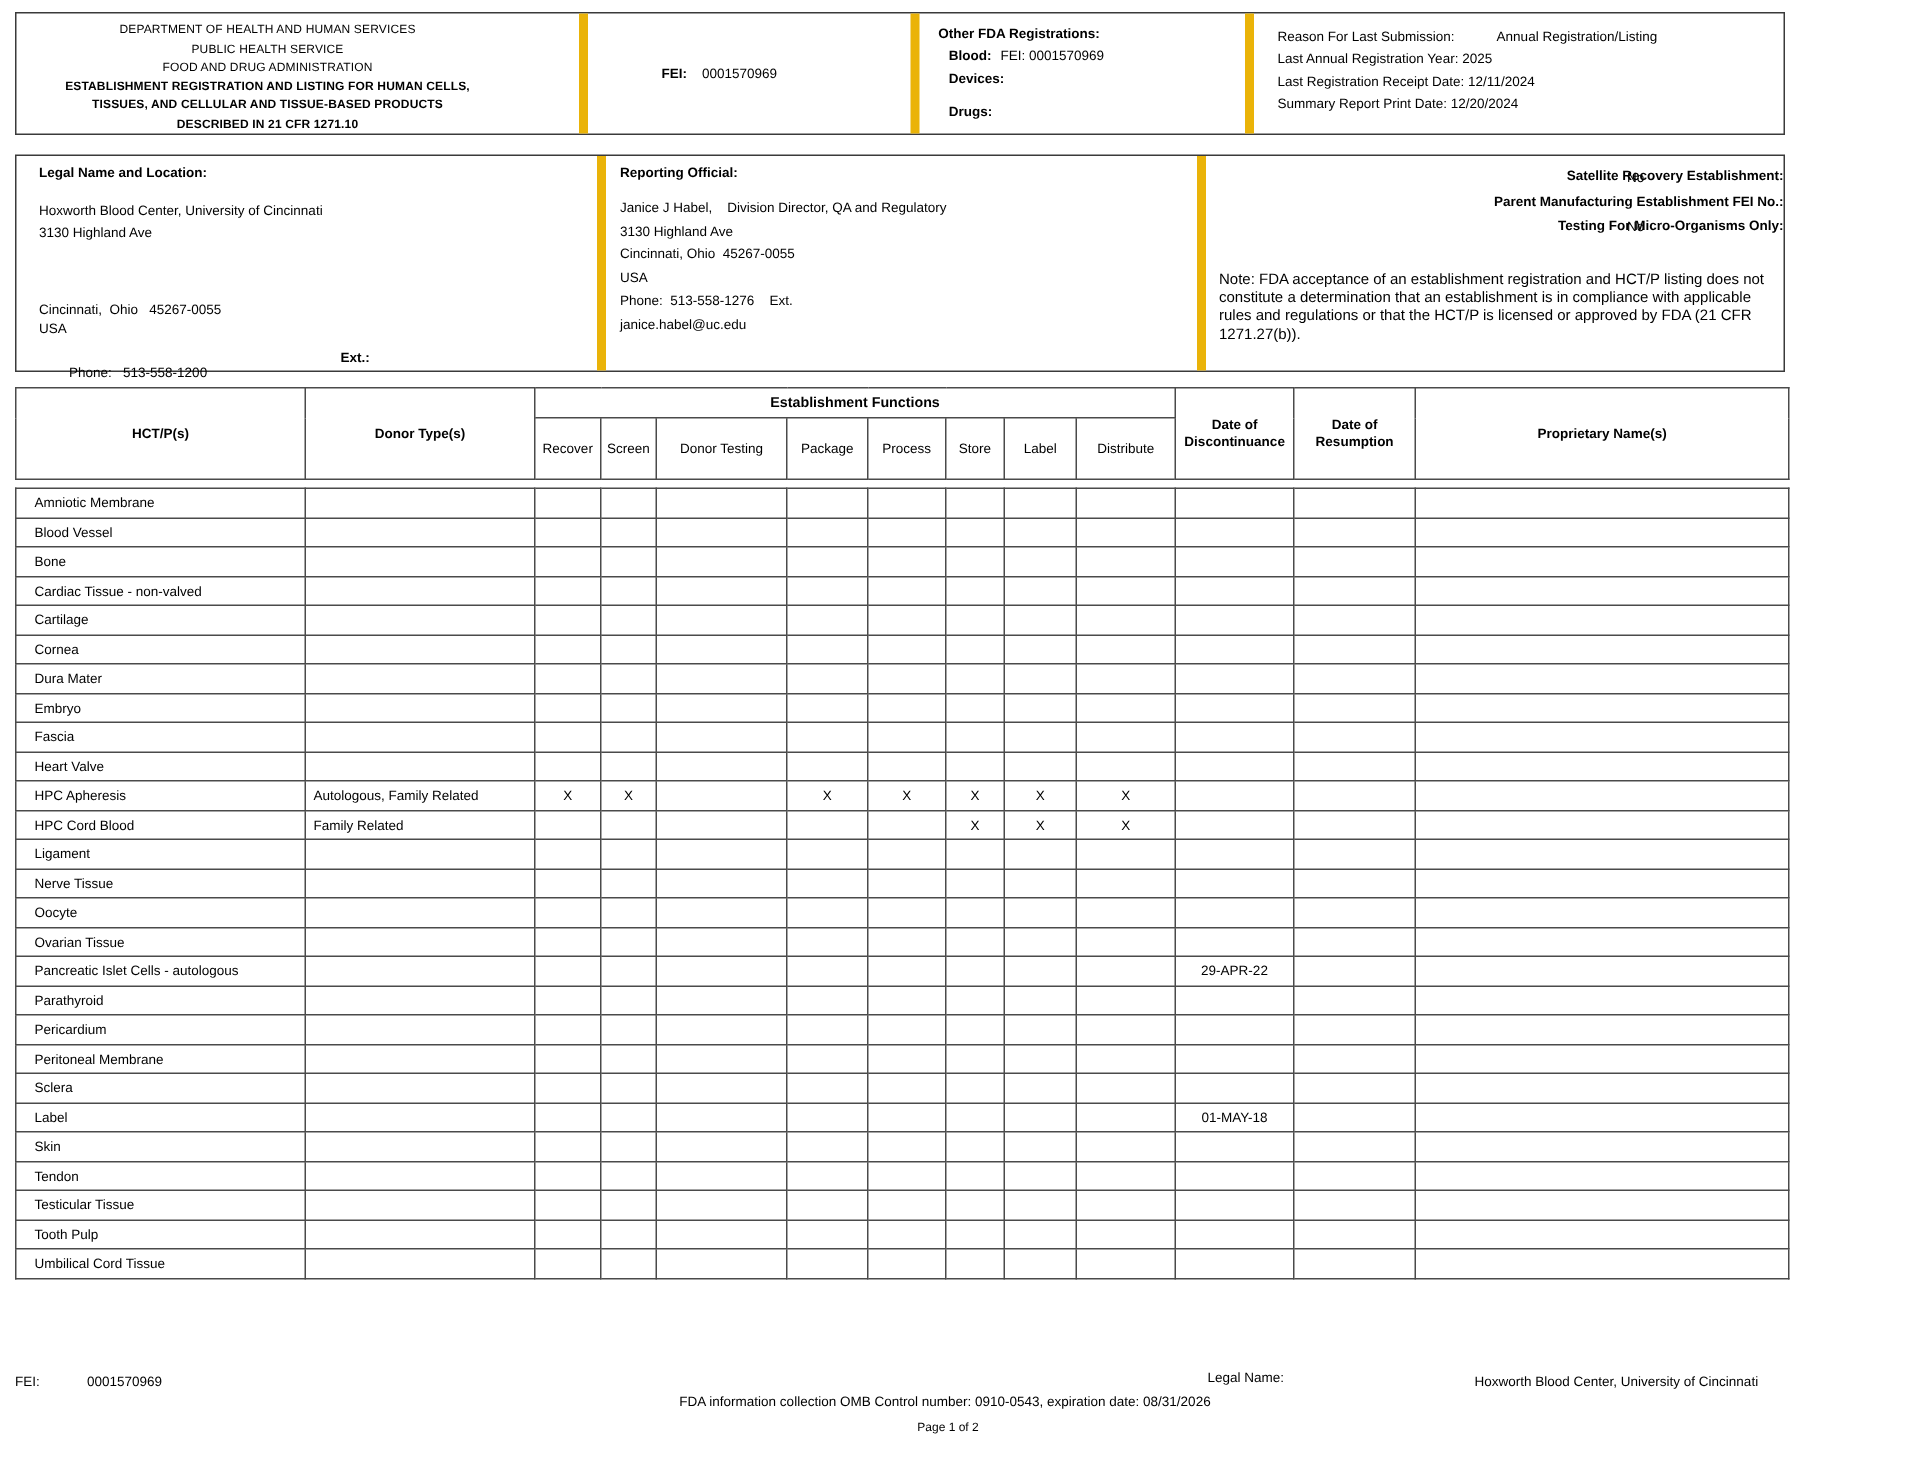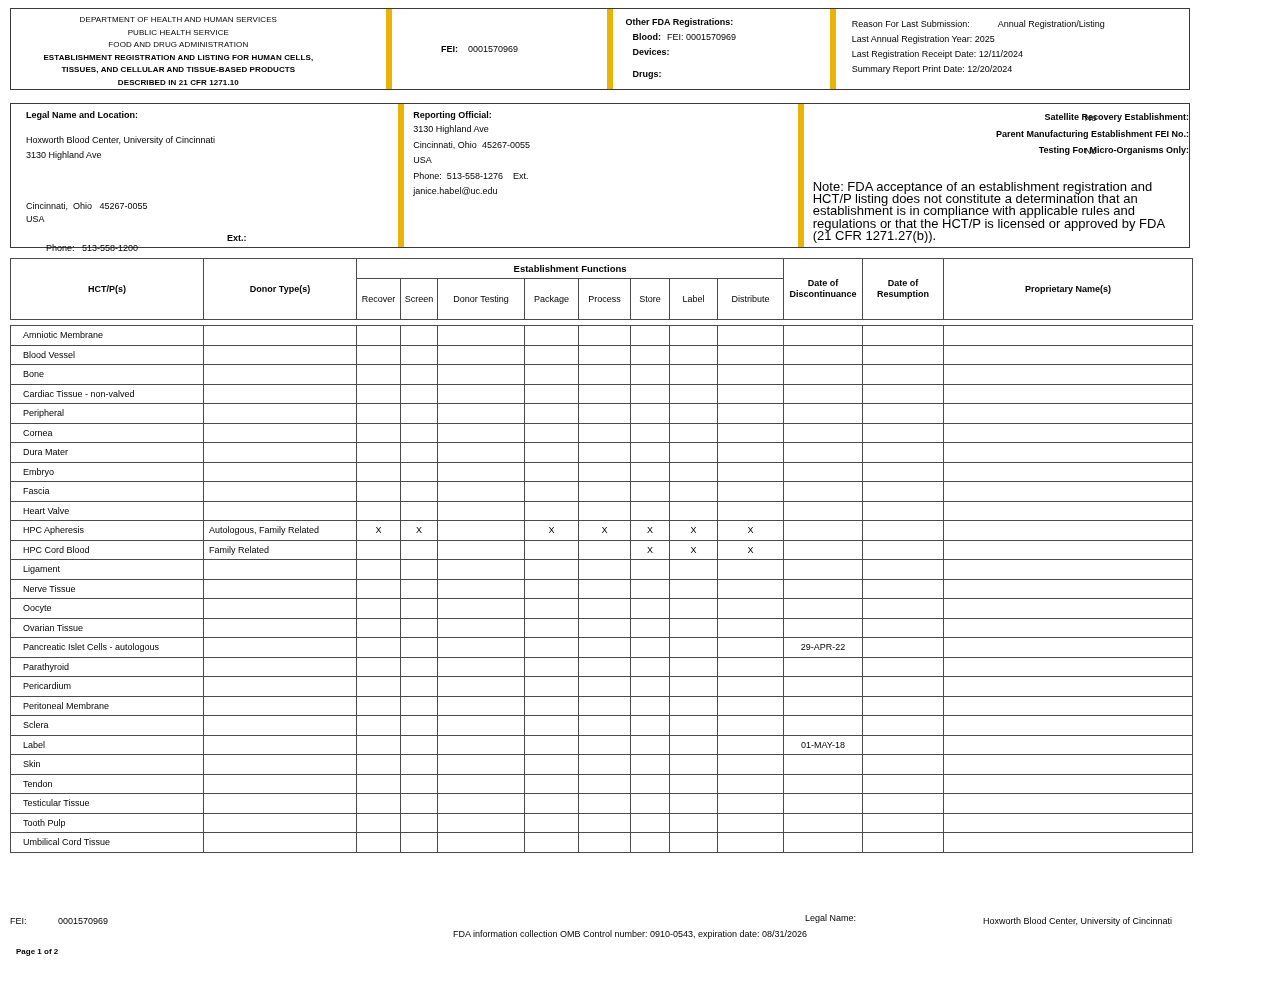--- a/index.html
+++ b/index.html
@@ -40,21 +40,21 @@
   .l1 .nm { margin-top:11px; line-height:15px; }
   .l1 .ad { line-height:15px; }
   .l1 .city { margin-top:37px; line-height:13px; }
   .l1 .ctry { line-height:13px; }
   .l1 .phone { margin-top:7px; position:relative; }
   .l1 .ext { position:absolute; left:201px; top:0; }
   .l2 .ln { line-height:15.6px; }
   .l2 .first { margin-top:9px; }
   .l3 .frow { position:relative; line-height:16.5px;text-align:right; }
   .l3 .fval { position:absolute; left:272px; top:1px; font-weight:normal; }
-  .l3 .note { margin-top:22px; width:368px; font-size:13px; line-height:12.4px; font-weight:normal; }
+  .l3 .note { margin-top:22px; width:368px; font-size:10px; line-height:12.4px; font-weight:normal; }
 
   
   table { border-collapse:collapse; table-layout:fixed; background:#fff; position:absolute; left:10px; }
   th, td { border:1px solid #4a4a4a; font-size:9px; overflow:hidden; }
   .thead-tbl { top:258px; width:1182px; }
   .thead-tbl th { font-weight:bold; text-align:center; vertical-align:middle; line-height:11px; padding:1px 2px; }
   .thead-tbl .efrow { height:20px; }
   .thead-tbl .subrow { height:41px; }
   .tbody-tbl { top:325px; width:1182px; }
   .tbody-tbl td { height:19.5px; vertical-align:middle; padding:0 4px; }
@@ -62,21 +62,21 @@
   .tbody-tbl td.donor { padding-left:5px; }
   .tbody-tbl td.fn, .tbody-tbl td.date { text-align:center; padding:0 2px; }
 
   
   .f-abs { position:absolute; }
   .f-fei-label { left:10px; top:916px; }
   .f-fei-value { left:58px; top:916px; }
   .f-legal-label { left:805px; top:913px; }
   .f-legal-value { left:983px; top:916px; }
   .f-omb { left:0; top:929px; width:1260px; text-align:center; }
-  .f-page { left:0; top:947px; width:1264px; font-size:8px; font-weight:bold;padding-left:16px; }
+  .f-page { left:0; top:947px; width:1264px; text-align:center; font-size:8px; font-weight:normal; }
 </style>
 </head>
 <body>
 
 <div class="page">
 
   <div class="band band1">
     <div class="cell c1">
       <div class="line">DEPARTMENT OF HEALTH AND HUMAN SERVICES</div>
       <div class="line">PUBLIC HEALTH SERVICE</div>
@@ -114,20 +114,21 @@
       <div class="ad">3130 Highland Ave</div>
       <div class="city pre">Cincinnati,  Ohio   45267-0055</div>
       <div class="ctry">USA</div>
       <div class="phone pre">
         <span>Phone:   513-558-1200</span>
         <span class="ext b">Ext.:</span>
       </div>
     </div>
     <div class="cell l2">
       <div class="ttl b">Reporting Official:</div>
+      <div class="ln first pre">Janice J Habel,    Division Director, QA and Regulatory</div>
       <div class="ln">3130 Highland Ave</div>
       <div class="ln pre">Cincinnati, Ohio  45267-0055</div>
       <div class="ln">USA</div>
       <div class="ln pre">Phone:  513-558-1276    Ext.</div>
       <div class="ln">janice.habel@uc.edu</div>
     </div>
     <div class="cell l3">
       <div class="frow b">
         <span>Satellite Recovery Establishment:</span>
         <span class="fval">No</span>
@@ -253,21 +254,21 @@
           <td class="fn"></td>
           <td class="fn"></td>
           <td class="fn"></td>
           <td class="fn"></td>
           <td class="fn"></td>
           <td class="date"></td>
           <td class="date"></td>
           <td></td>
         </tr>
         <tr>
-          <td class="name">Peripheral</td>
+          <td class="name">Cartilage</td>
           <td class="donor"></td>
           <td class="fn"></td>
           <td class="fn"></td>
           <td class="fn"></td>
           <td class="fn"></td>
           <td class="fn"></td>
           <td class="fn"></td>
           <td class="fn"></td>
           <td class="fn"></td>
           <td class="date"></td>

